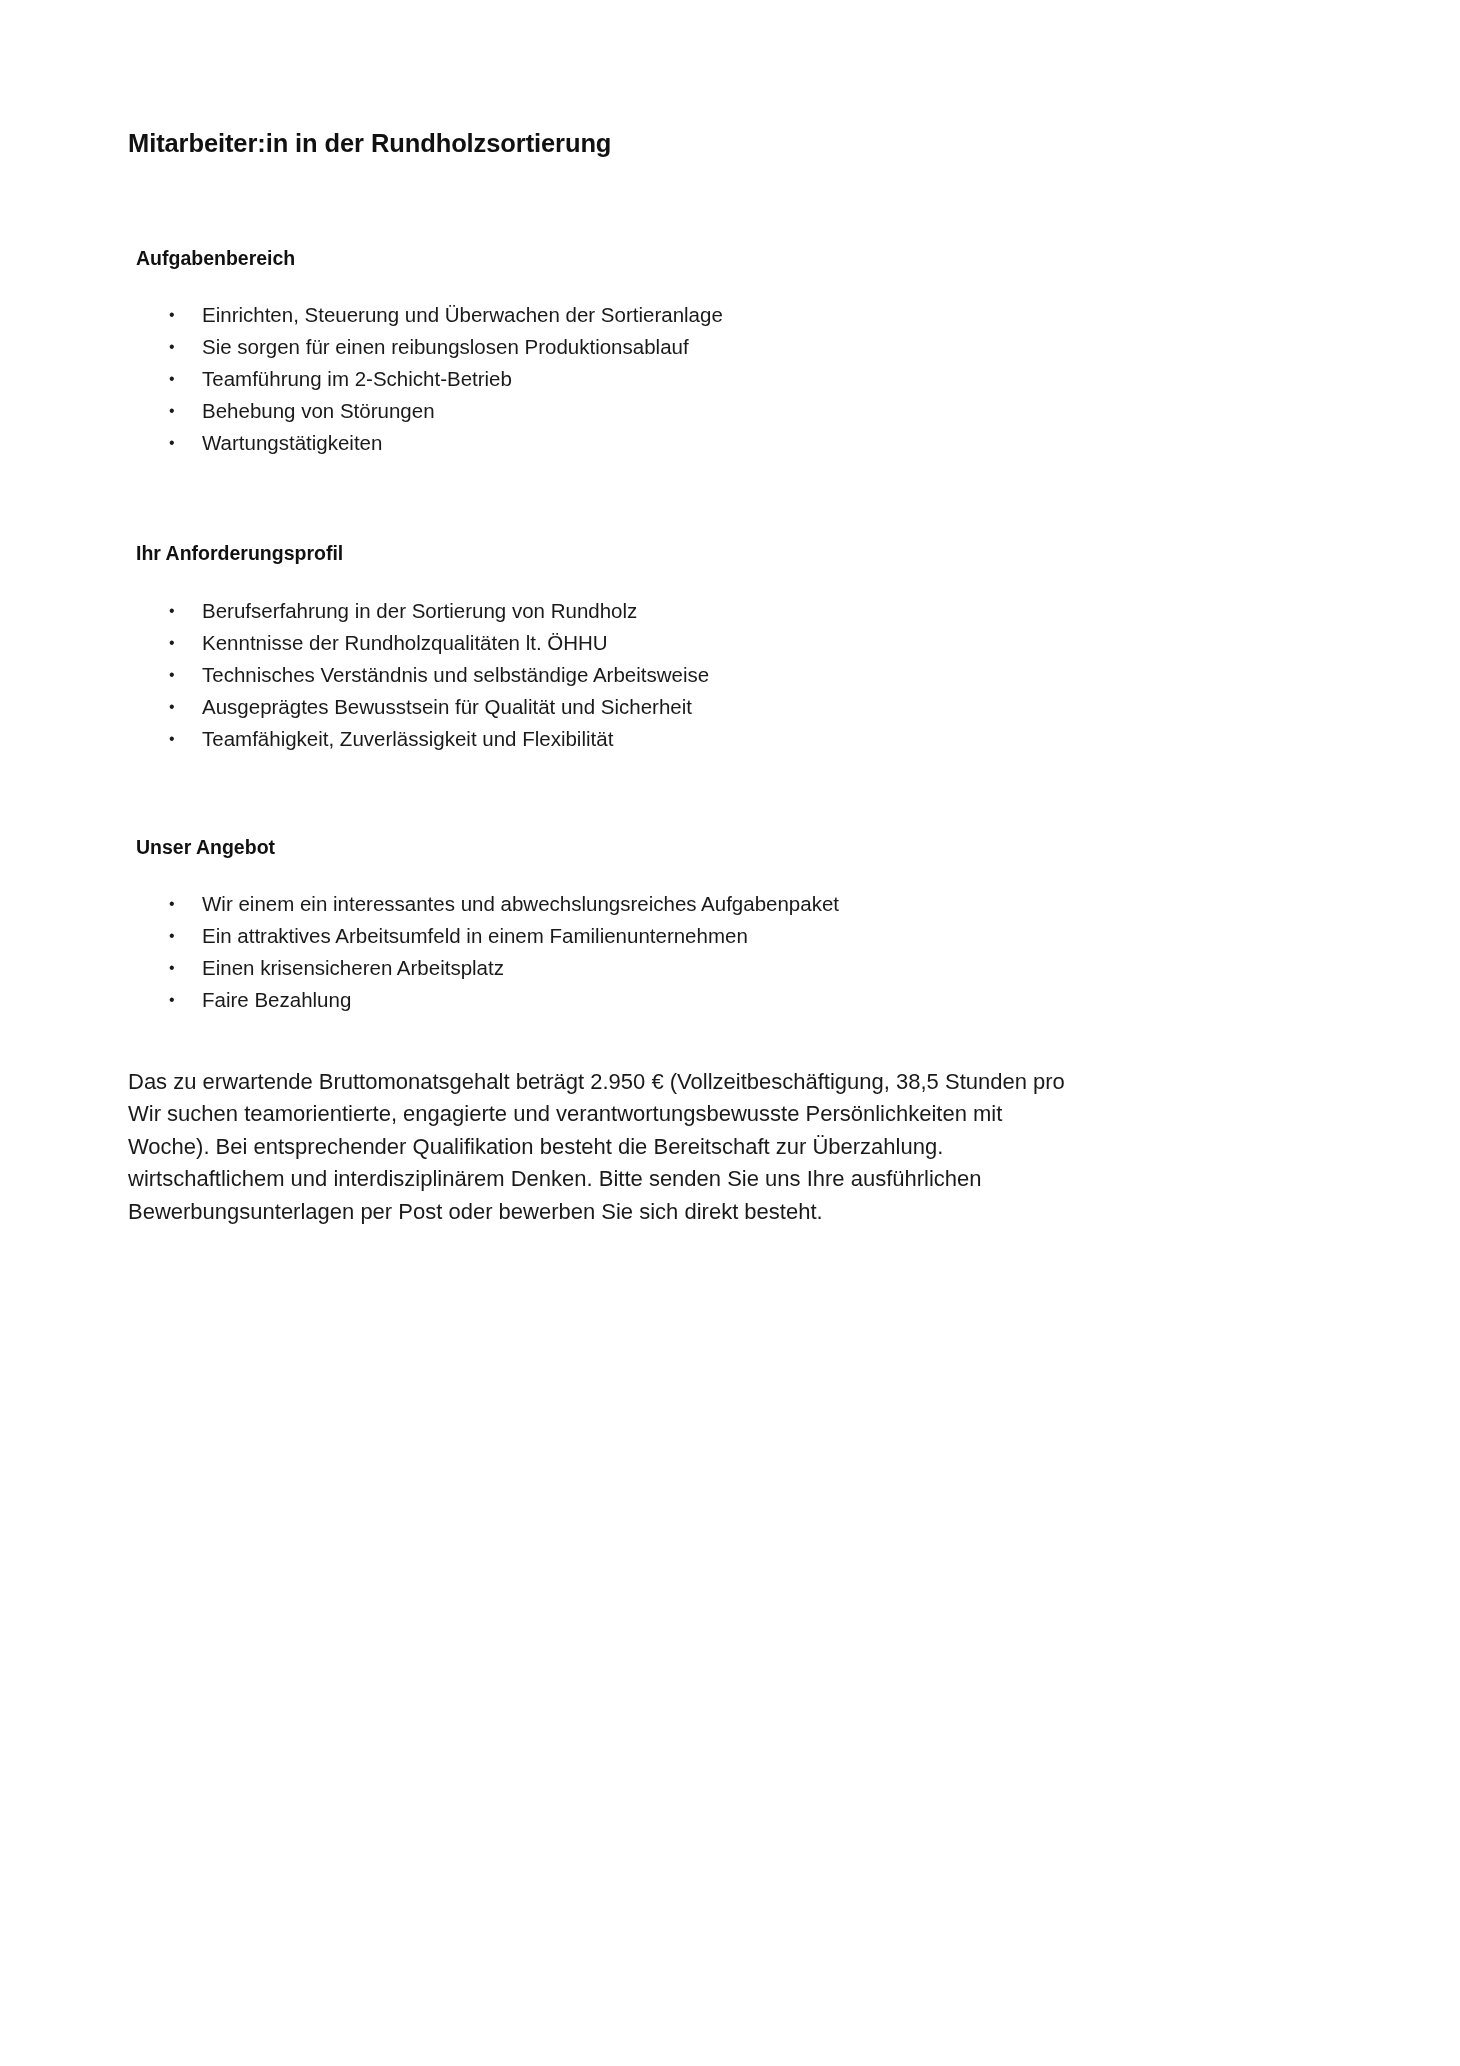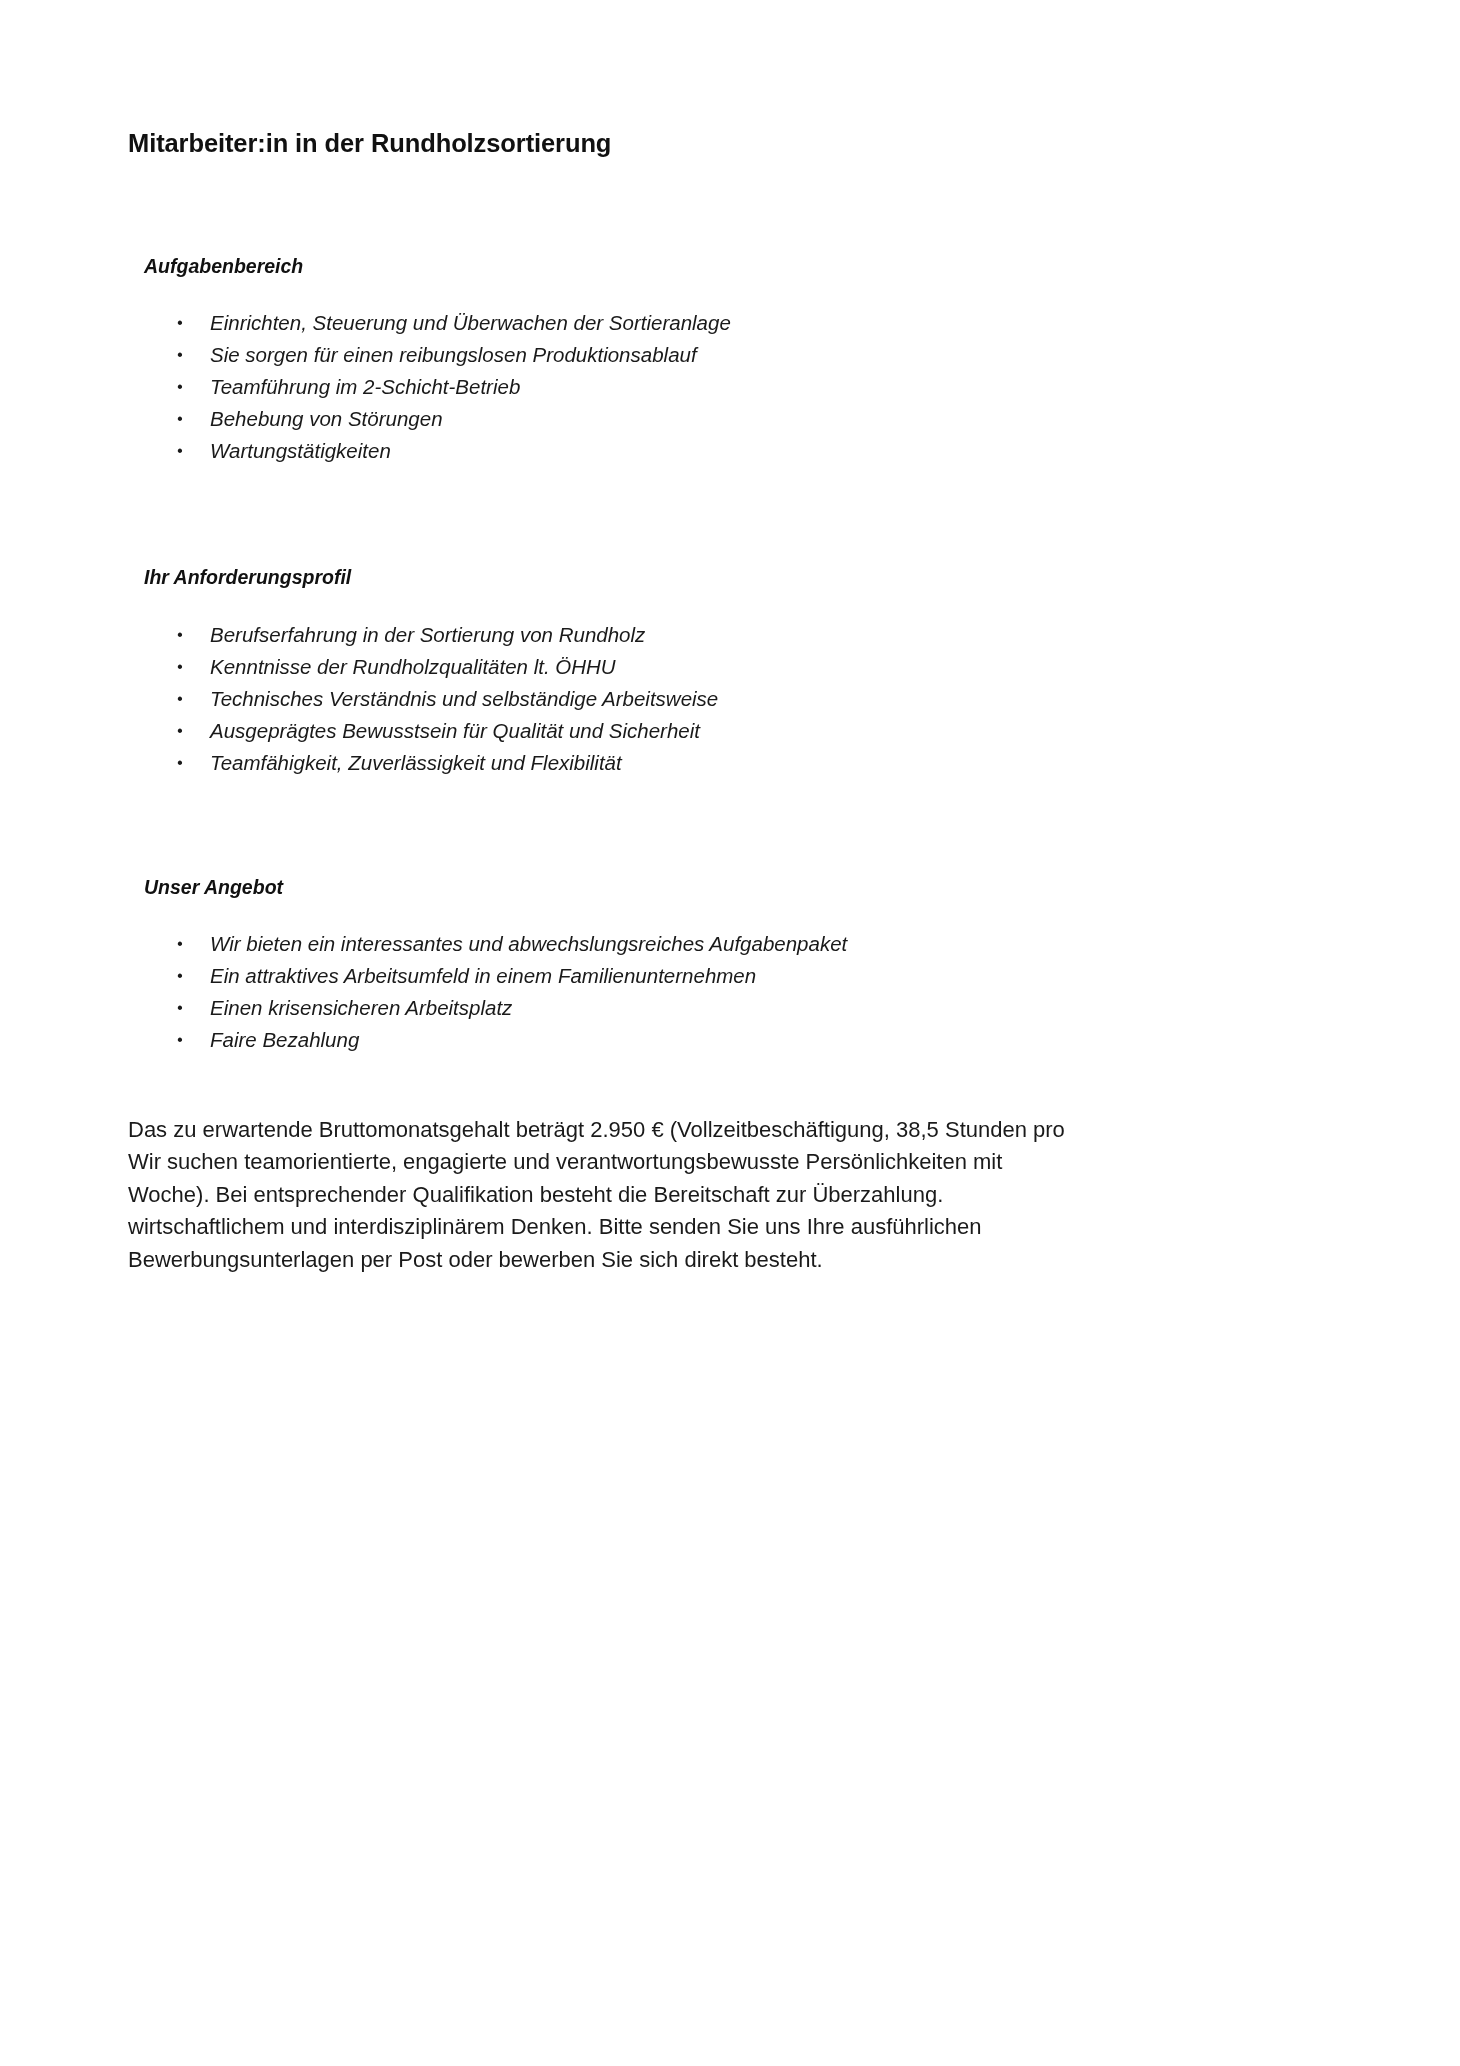--- a/index.html
+++ b/index.html
@@ -31,23 +31,22 @@
     font-size: 25.5px;
     font-weight: bold;
     letter-spacing: -0.1px;
     color: #111111;
     margin: 0;
     padding: 0;
     line-height: 1.25;
   }
 
   .section {
-    margin: 16px;
+    margin: 8px;
     padding: 0;
-    font-style: italic;
   }
   .section-heading {
     font-size: 19.5px;
     font-weight: bold;
     color: #111111;
     line-height: 1.3;
     margin: 0;
     padding: 0;
   }
 
@@ -158,21 +157,21 @@
     </div>
 
     <div class="sp-list-gap2"></div>
 
     <div class="section">
       <h2 class="section-heading">Unser Angebot</h2>
       <div class="sp-head-gap"></div>
       <ul class="bullet-list">
         <li class="bullet-item">
           <span class="bullet-marker">•</span>
-          <span>Wir bieten ein interessantes und abwechslungsreiches Aufgabenpaket</span>
+          <span>Wir einem ein interessantes und abwechslungsreiches Aufgabenpaket</span>
         </li>
         <li class="bullet-item">
           <span class="bullet-marker">•</span>
           <span>Ein attraktives Arbeitsumfeld in einem Familienunternehmen</span>
         </li>
         <li class="bullet-item">
           <span class="bullet-marker">•</span>
           <span>Einen krisensicheren Arbeitsplatz</span>
         </li>
         <li class="bullet-item">

